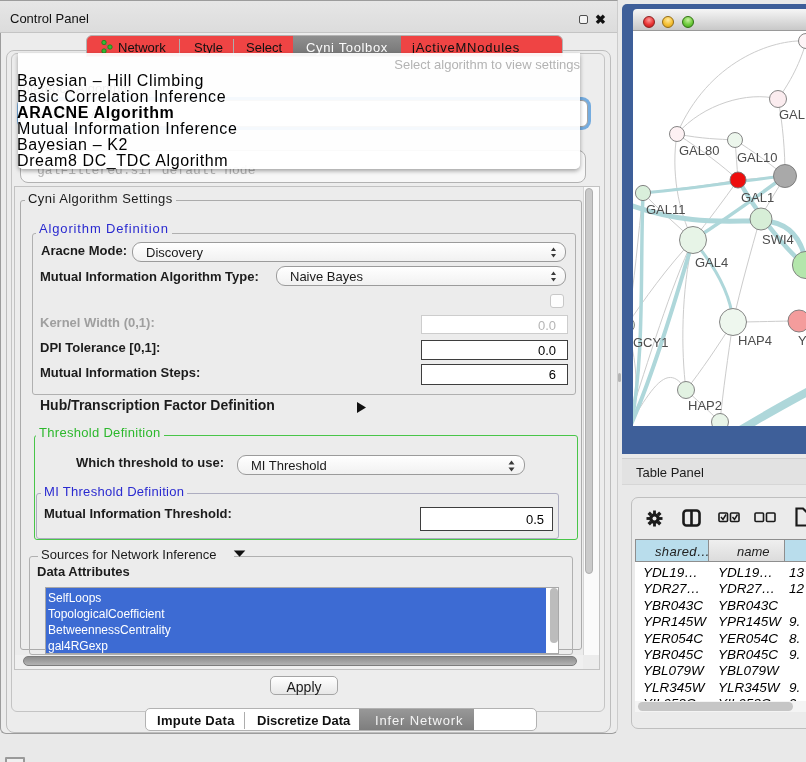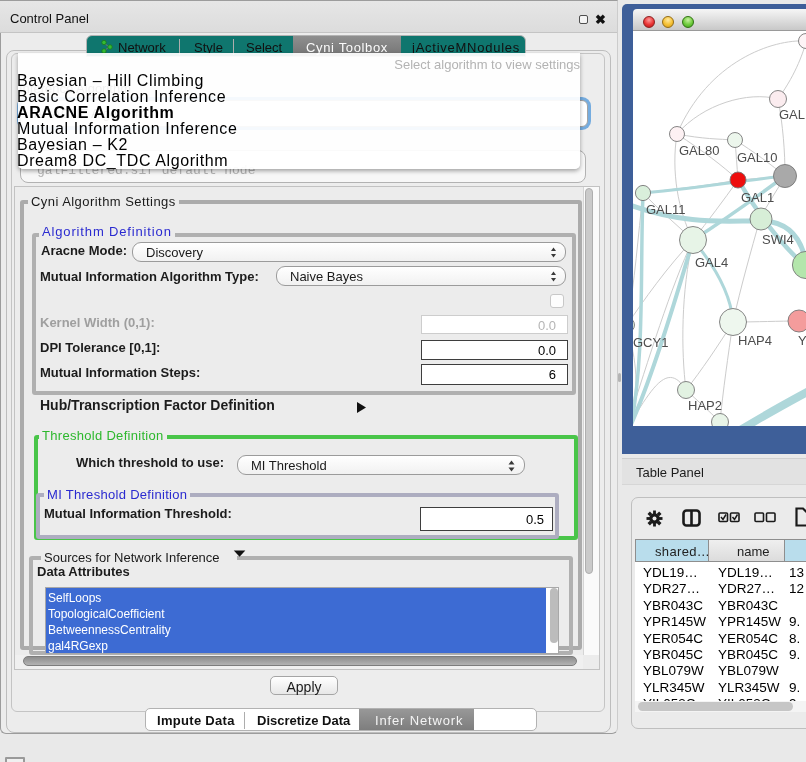--- a/index.html
+++ b/index.html
@@ -8,39 +8,39 @@
   #stage{position:relative;width:806px;height:762px;overflow:hidden;}
   .abs{position:absolute;}
   .b13{font-size:13px;font-weight:bold;color:#1c1c1c;}
   .g13{font-size:13px;font-weight:bold;color:#9f9f9f;}
   .combo{position:absolute;background:linear-gradient(#ffffff,#f1f1f1);
          border:1px solid #9b9b9b;border-radius:9px;box-sizing:border-box;}
   .combo .ctext{position:absolute;left:13px;top:2px;font-size:13px;color:#1a1a1a;}
   .arrows{position:absolute;right:7px;top:3px;width:9px;}
   .field{position:absolute;background:#fff;box-sizing:border-box;font-size:13px;}
   .ftext{position:absolute;right:11px;top:2px;}
-  .gbox{position:absolute;border:4px solid #a16207;border-radius:3px;box-sizing:border-box;}
+  .gbox{position:absolute;border:1px solid #a16207;border-radius:3px;box-sizing:border-box;}
   .glabel{position:absolute;top:-7px;background:#ececec;padding:0 3px;font-size:13px;line-height:14px;}
 </style>
 </head>
 <body>
 <div id="stage">
 
   <div class="abs" id="cpwin" style="left:0;top:0;width:618px;height:734px;background:#ececec;border:1px solid #9c9c9c;border-right-color:#cccccc;border-radius:0 0 6px 6px;box-sizing:border-box;"></div>
 
   <div class="abs" style="left:0;top:1px;width:617px;height:31px;background:linear-gradient(#e6e6e6,#dcdcdc);border-bottom:1px solid #c4c4c4;"></div>
   <div class="abs" style="left:10px;top:11px;font-size:13px;color:#111;">Control Panel</div>
   <div class="abs" style="left:579px;top:15px;width:9px;height:9px;border:1.5px solid #4f4f4f;border-radius:2px;background:#f4f4f4;box-sizing:border-box;"></div>
   <div class="abs" style="left:595px;top:12px;font-size:13px;font-weight:bold;color:#111;">✖</div>
 
   <div class="abs" style="left:6px;top:50px;width:603px;height:681px;background:#ececec;border:1px solid #bdbdbd;border-radius:8px;"></div>
 
   <div class="abs" style="left:11px;top:53px;width:592px;height:657px;background:#ededed;border:1px solid #c4c4c4;border-radius:6px;"></div>
 
-  <div class="abs" style="left:86px;top:35px;width:440px;height:22px;background:#0f766e;border:1px solid #b3b3b3;border-radius:6px 6px 0 0;box-sizing:border-box;overflow:hidden;">
+  <div class="abs" style="left:86px;top:35px;width:477px;height:22px;background:#ef4444;border:1px solid #b3b3b3;border-radius:6px 6px 0 0;box-sizing:border-box;overflow:hidden;">
     <div class="abs" style="left:206px;top:0;width:108px;height:22px;background:linear-gradient(#8f8f8f,#727272);"></div>
     <div class="abs" style="left:92px;top:3px;width:1px;height:16px;background:#adadad;"></div>
     <div class="abs" style="left:146px;top:3px;width:1px;height:16px;background:#adadad;"></div>
     <svg class="abs" style="left:13px;top:4px;" width="14" height="14" viewBox="0 0 14 14">
       <line x1="4" y1="3" x2="9" y2="7" stroke="#777" stroke-width="1"></line>
       <line x1="4" y1="11" x2="9" y2="7" stroke="#777" stroke-width="1"></line>
       <circle cx="4" cy="2.5" r="2.2" fill="#33bb33" stroke="#1a7a1a" stroke-width="0.8"></circle>
       <circle cx="4" cy="11" r="2.2" fill="#33bb33" stroke="#1a7a1a" stroke-width="0.8"></circle>
       <circle cx="10" cy="7" r="2.2" fill="#33bb33" stroke="#1a7a1a" stroke-width="0.8"></circle>
     </svg>
@@ -275,21 +275,21 @@
     <path d="M14.5 5 L16.5 7.5 L19.5 2.5" fill="none" stroke="#1a1a1a" stroke-width="1.5"></path>
   </svg>
   <svg class="abs" style="left:754px;top:512px;" width="22" height="11" viewBox="0 0 22 11">
     <rect x="1" y="1" width="8.5" height="8.5" rx="1" fill="none" stroke="#1a1a1a" stroke-width="1.6"></rect>
     <rect x="12.5" y="1" width="8.5" height="8.5" rx="1" fill="none" stroke="#1a1a1a" stroke-width="1.6"></rect>
   </svg>
   <svg class="abs" style="left:795px;top:507px;" width="14" height="20" viewBox="0 0 14 20">
     <path d="M1.5 1.5 L8 1.5 L12.5 6 L12.5 18.5 L1.5 18.5 Z" fill="none" stroke="#1a1a1a" stroke-width="2.2"></path>
   </svg>
 
-  <div class="abs" style="left:635px;top:539px;width:171px;height:173px;background:#fff;overflow:hidden;">
+  <div class="abs" style="left:635px;top:539px;width:171px;height:173px;background:#fff;overflow:hidden;font-style:italic;">
 
     <div class="abs" style="left:0;top:0;width:74px;height:23px;background:#b9ddec;border:1px solid #8e8e8e;box-sizing:border-box;"></div>
     <div class="abs" style="left:73px;top:0;width:77px;height:23px;background:linear-gradient(#efefef,#dcdcdc);border:1px solid #8e8e8e;box-sizing:border-box;"></div>
     <div class="abs" style="left:149px;top:0;width:30px;height:23px;background:#b9ddec;border:1px solid #8e8e8e;box-sizing:border-box;"></div>
     <div class="abs" style="left:20px;top:5px;font-size:13px;color:#222;letter-spacing:0.35px;">shared…</div>
     <div class="abs" style="left:102px;top:5px;font-size:13px;color:#222;">name</div>
 
     <div class="abs" style="left:8px;top:26px;font-size:13.5px;color:#000;line-height:16.4px;">YDL19…<br>YDR27…<br>YBR043C<br>YPR145W<br>YER054C<br>YBR045C<br>YBL079W<br>YLR345W<br>YIL053C</div>
     <div class="abs" style="left:83px;top:26px;font-size:13.5px;color:#000;line-height:16.4px;">YDL19…<br>YDR27…<br>YBR043C<br>YPR145W<br>YER054C<br>YBR045C<br>YBL079W<br>YLR345W<br>YIL053C</div>
     <div class="abs" style="left:154px;top:26px;font-size:13.5px;color:#000;line-height:16.4px;">13<br>12<br>&nbsp;<br>9.<br>8.<br>9.<br>&nbsp;<br>9.<br>9.</div>

